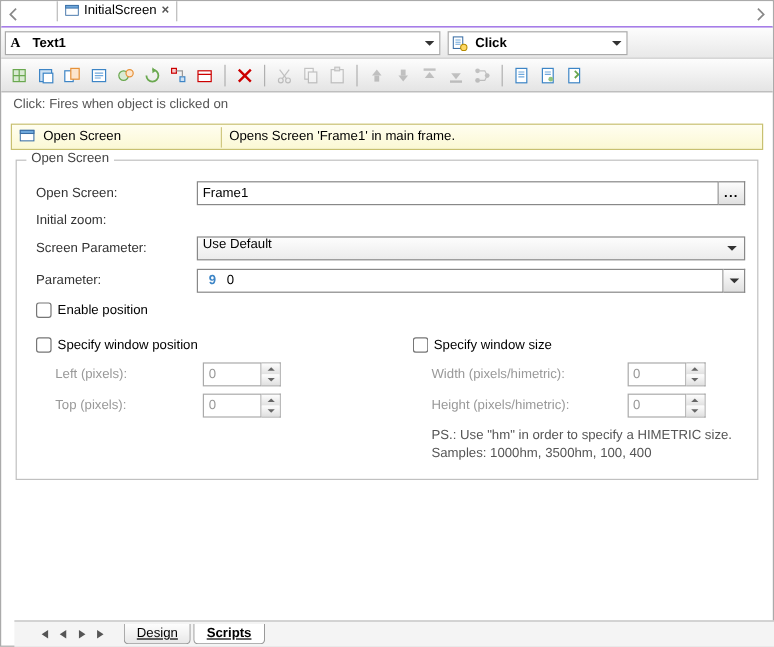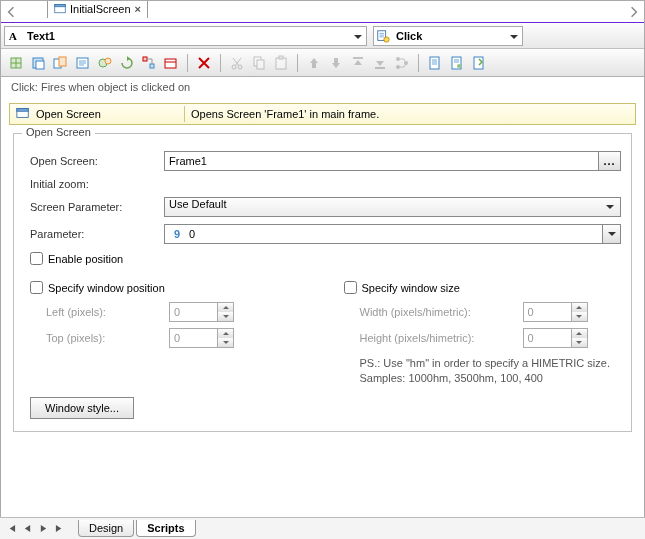--- a/index.html
+++ b/index.html
@@ -51,21 +51,21 @@
 .sub-row.wide .slbl{width:155px;}
 .spinner { display:flex; width:65px;}
 .spinner .spv { flex:1; height:20px; border:1px solid #aaa; background:#fff; color:#999; display:flex; align-items:center; padding:0 4px;}
 .spinner .sparrows { width:16px; height:20px; border:1px solid #aaa; border-left:none; display:flex; flex-direction:column;}
 .spinner .sa{flex:1; display:flex;align-items:center;justify-content:center; background:linear-gradient(#fdfdfd,#e0e0e0); cursor:pointer;}
 .spinner .sa::after{content:"";border-left:3px solid transparent;border-right:3px solid transparent;}
 .spinner .sa.up::after{border-bottom:3px solid #666;}
 .spinner .sa.dn::after{border-top:3px solid #666;}
 .hint { color:#555; margin: 8px 0 0 22px; line-height:1.4;}
 .btn { height:22px; padding:0 14px; border:1px solid #888; background:linear-gradient(#fdfdfd,#e4e4e4); cursor:pointer; display:inline-flex;align-items:center;}
-.bottom-tabbar { position:absolute; bottom:0; left:0; right:0; height:22px; border-top:1px solid #bbb; background:#f4f4f4; display:flex; align-items:center; padding:0 4px; gap:2px;}
+.bottom-tabbar { position:absolute; bottom:0; left:12px; right:0; height:22px; border-top:1px solid #bbb; background:#f4f4f4; display:flex; align-items:center; padding:0 17px; gap:2px;text-decoration:underline;}
 .vcr{width:14px;height:14px;display:flex;align-items:center;justify-content:center;color:#555;cursor:pointer;}
 .btab { padding: 2px 10px; border:1px solid #999; border-top:none; background:linear-gradient(#fdfdfd,#e8e8e8); border-bottom-left-radius:4px; border-bottom-right-radius:4px; cursor:pointer;}
 .btab.active{background:#fff; font-weight:bold;text-align:center;}
 </style>
 </head>
 <body>
 
 <div class="doc-tabbar">
   <div class="nav-arrow">
     <svg viewBox="0 0 10 10">
@@ -363,23 +363,20 @@
             </div>
         </div>
       </div>
       <div class="hint">
         <div>PS.: Use "hm" in order to specify a HIMETRIC size.</div>
         <div>Samples: 1000hm, 3500hm, 100, 400</div>
       </div>
     </div>
   </div>
 
-  <div style="margin-top:10px; padding-left:6px;">
-    <div class="btn">Window style...</div>
-  </div>
 </div>
 
 <div class="bottom-tabbar">
   <div class="vcr">
       <svg viewBox="0 0 10 10" width="9" height="9">
         <path d="M1 1v8M9 1L3 5l6 4z" fill="#555"></path>
       </svg>
     </div>
   <div class="vcr">
       <svg viewBox="0 0 10 10" width="9" height="9">

